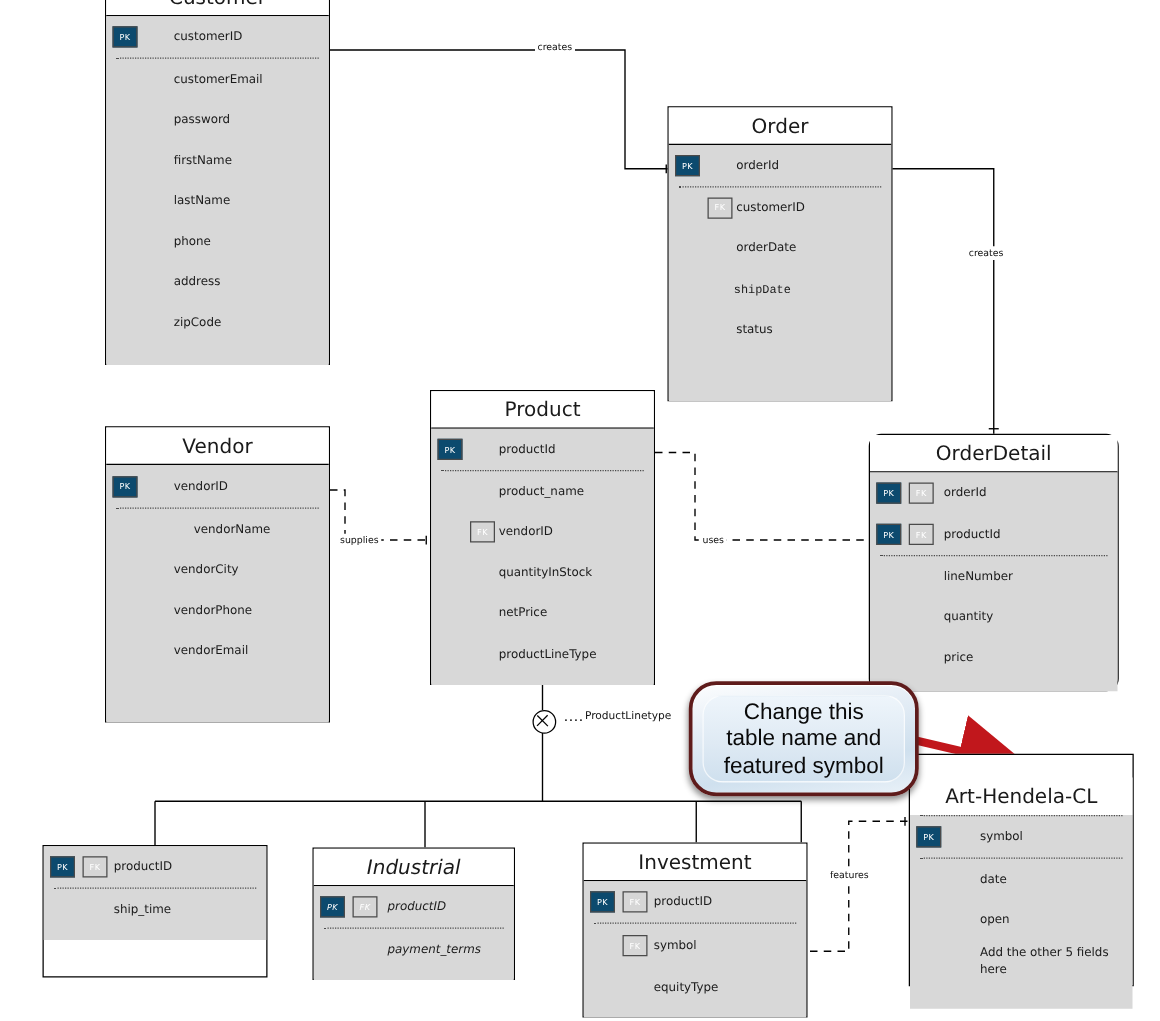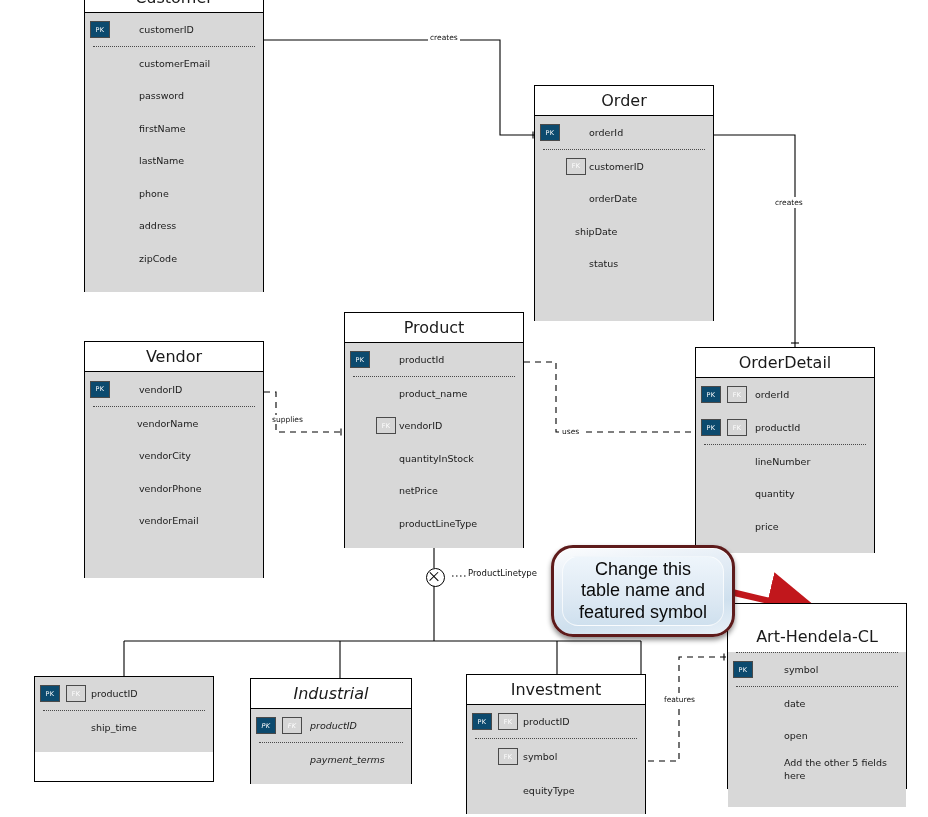--- a/index.html
+++ b/index.html
@@ -107,21 +107,21 @@
 
     <path class="wire-dash" d="M648,761 L679,761 L679,657 L727,657"></path>
     <path class="wire" d="M645,757.5 L645,764.5"></path>
     <path class="wire" d="M724,653.5 L724,660.5"></path>
 
     <path d="M731,592 L812,611" stroke="#c1171c" stroke-width="6.5" fill="none" marker-end="url(#redarrow)"></path>
   </svg>
 
   <div class="super-label" style="left:428px;top:33px;font-size:7.5px;background:#fff;padding:0 2px;">creates</div>
   <div class="super-label" style="left:773px;top:197px;font-size:7.5px;background:#fff;padding:1px 2px;">creates</div>
-  <div class="super-label" style="left:270px;top:415px;font-size:7.5px;background:#fff;padding:0 2px;">supplies</div>
+  <div class="super-label" style="left:270px;top:427px;font-size:7.5px;background:#fff;padding:0 2px;">supplies</div>
   <div class="super-label" style="left:560px;top:427px;font-size:7.5px;background:#fff;padding:0 2px;">uses</div>
   <div class="super-label" style="left:662px;top:694px;font-size:7.5px;background:#fff;padding:1px 2px;">features</div>
 
   <div class="super-sym" style="left:426px;top:568px;"></div>
   <div class="super-label" style="left:468px;top:568px;">ProductLinetype</div>
 
   <div class="entity" style="left:84px;top:-18px;width:180px;height:310px;">
     <div class="ent-title">Customer</div>
     <div class="ent-body" style="height:279px;">
       <div class="attr" style="height:33px;">
@@ -162,21 +162,21 @@
       </div>
       <div class="divider" style="margin:0 8px;"></div>
       <div class="attr">
         <span class="badge fk" style="left:31px;">FK</span>
         <span class="name" style="left:54px;">customerID</span>
       </div>
       <div class="attr">
           <span class="name" style="left:54px;">orderDate</span>
         </div>
       <div class="attr">
-          <span class="name" style="left:40px;">shipDate</span>
+          <span class="name" style="left:52px;font-family:Liberation Mono, monospace;">shipDate</span>
         </div>
       <div class="attr">
           <span class="name" style="left:54px;">status</span>
         </div>
     </div>
   </div>
 
   <div class="entity" style="left:344px;top:312px;width:180px;height:236px;">
     <div class="ent-title">Product</div>
     <div class="ent-body" style="height:205px;">
@@ -206,35 +206,35 @@
 
   <div class="entity" style="left:84px;top:341px;width:180px;height:237px;">
     <div class="ent-title">Vendor</div>
     <div class="ent-body" style="height:206px;">
       <div class="attr" style="height:34px;">
         <span class="badge pk" style="left:5px;">PK</span>
         <span class="name" style="left:54px;">vendorID</span>
       </div>
       <div class="divider" style="margin:0 8px;"></div>
       <div class="attr">
-          <span class="name" style="left:52px;text-align:right;">vendorName</span>
+          <span class="name" style="left:70px;text-align:right;">vendorName</span>
         </div>
       <div class="attr">
           <span class="name" style="left:54px;">vendorCity</span>
         </div>
       <div class="attr">
           <span class="name" style="left:54px;">vendorPhone</span>
         </div>
       <div class="attr">
           <span class="name" style="left:54px;">vendorEmail</span>
         </div>
     </div>
   </div>
 
-  <div class="entity" style="left:695px;top:347px;width:180px;height:206px;">
+  <div class="entity" style="left:695px;top:347px;width:200px;height:206px;border-radius:10px;">
     <div class="ent-title">OrderDetail</div>
     <div class="ent-body" style="height:175px;">
       <div class="attr" style="height:33px;">
         <span class="badge pk" style="left:5px;">PK</span>
         <span class="badge fk" style="left:31px;">FK</span>
         <span class="name" style="left:59px;">orderId</span>
       </div>
       <div class="attr" style="height:33px;">
         <span class="badge pk" style="left:5px;">PK</span>
         <span class="badge fk" style="left:31px;">FK</span>

